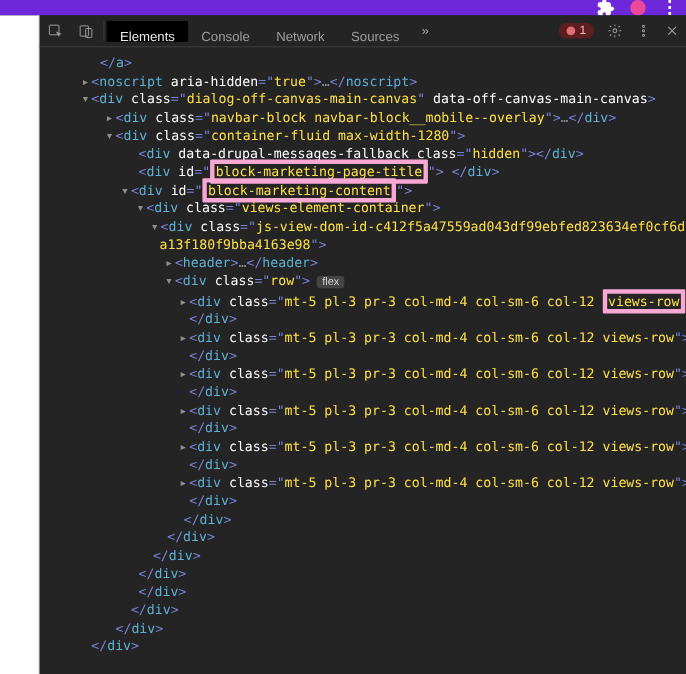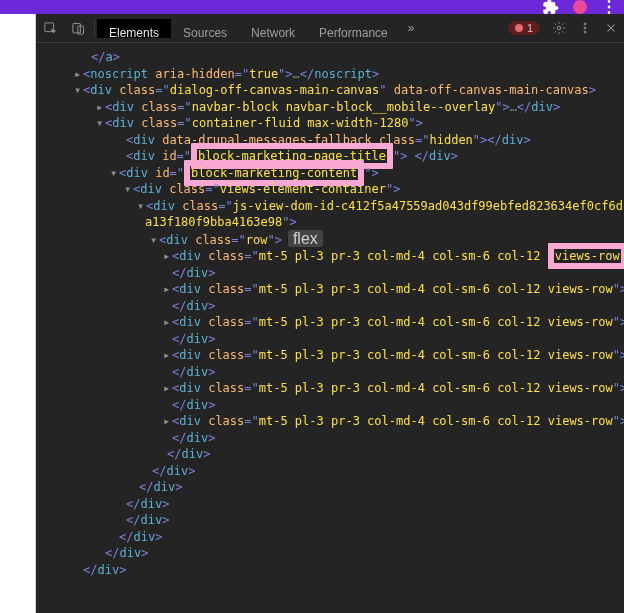--- a/index.html
+++ b/index.html
@@ -32,25 +32,25 @@
 
 .dom { padding:6px 6px 10px 6px; line-height:16.5px; white-space:nowrap; overflow:hidden; font-size:12px; }
 .i1{padding-left:32px}.i2{padding-left:40px}.i3{padding-left:54px}.i4{padding-left:68px}
 .i5{padding-left:68px}.i5b{padding-left:75px}.i6{padding-left:82px}.i6b{padding-left:88px}
 .i7{padding-left:95px}.i7b{padding-left:101px}.i8{padding-left:108px}.i8b{padding-left:94px}
 .i9{padding-left:121px}.i10{padding-left:116px}
 
 .arr { color:#8e8e8e; display:inline-block; width:9px; margin-right:0; }
 .p { color:#7a82da; }
 .tag { color:#5db0d7; }
-.attr { color:#fdba74; }
+.attr { color:#ffffff; }
 .val { color:#fde047; }
 .ell { color:#8e8e8e; }
-.badge { background:#444; color:#d0d0d0; border-radius:3px; padding:0 5px; font-size:16px; margin-left:6px; font-family:"Segoe UI",Arial,sans-serif; }
-.hl { border:6px solid #f9a8d4; padding:0 1px; border-radius:1px; }
+.badge { background:#444; color:#d0d0d0; border-radius:3px; padding:0 5px; font-size:10px; margin-left:6px; font-family:"Segoe UI",Arial,sans-serif; }
+.hl { border:4px solid #f9a8d4; padding:0 1px; border-radius:1px; }
 </style>
 </head>
 <body>
 
 <div class="titlebar">
   <div class="icons">
     <span class="ext-ico">
       <svg viewBox="0 0 24 24">
           <path d="M20 11h-2V7c0-1.1-.9-2-2-2h-4V3.5C12 2.1 10.9 1 9.5 1S7 2.1 7 3.5V5H3c-1.1 0-2 .9-2 2v3.8h1.5c1.5 0 2.7 1.2 2.7 2.7S4 16.2 2.5 16.2H1V20c0 1.1.9 2 2 2h3.8v-1.5c0-1.5 1.2-2.7 2.7-2.7s2.7 1.2 2.7 2.7V22H16c1.1 0 2-.9 2-2v-4h2c1.4 0 2.5-1.1 2.5-2.5S21.4 11 20 11z"></path>
         </svg>
@@ -72,23 +72,23 @@
         </svg>
     </div>
     <div class="tool-btn">
       <svg viewBox="0 0 24 24">
           <rect x="3" y="4" width="12" height="15" rx="1"></rect>
           <rect x="11" y="8" width="9" height="13" rx="1"></rect>
         </svg>
     </div>
     <div style="width:1px;height:18px;background:#3a3a3a;margin:0 2px"></div>
     <div class="tab active">Elements</div>
+    <div class="tab">Console</div>
+    <div class="tab">Network</div>
     <div class="tab">Sources</div>
-    <div class="tab">Network</div>
-    <div class="tab">Performance</div>
     <div class="chev">»</div>
     <div class="spacer"></div>
     <div class="errpill">
       <span class="errdot"></span>
       <span>1</span>
     </div>
     <div class="ico-btn">
       <svg viewBox="0 0 24 24">
           <circle cx="12" cy="12" r="3"></circle>
           <path d="M12 2v3M12 19v3M4.2 4.2l2.1 2.1M17.7 17.7l2.1 2.1M2 12h3M19 12h3M4.2 19.8l2.1-2.1M17.7 6.3l2.1-2.1"></path>
@@ -113,20 +113,21 @@
       <div class="i1"><span class="arr">▸</span><span class="p">&lt;</span><span class="tag">noscript</span> <span class="attr">aria-hidden</span><span class="p">="</span><span class="val">true</span><span class="p">"&gt;</span><span class="ell">…</span><span class="p">&lt;/</span><span class="tag">noscript</span><span class="p">&gt;</span></div>
       <div class="i1"><span class="arr">▾</span><span class="p">&lt;</span><span class="tag">div</span> <span class="attr">class</span><span class="p">="</span><span class="val">dialog-off-canvas-main-canvas</span><span class="p">"</span> <span class="attr">data-off-canvas-main-canvas</span><span class="p">&gt;</span></div>
       <div class="i3"><span class="arr">▸</span><span class="p">&lt;</span><span class="tag">div</span> <span class="attr">class</span><span class="p">="</span><span class="val">navbar-block navbar-block__mobile--overlay</span><span class="p">"&gt;</span><span class="ell">…</span><span class="p">&lt;/</span><span class="tag">div</span><span class="p">&gt;</span></div>
       <div class="i3"><span class="arr">▾</span><span class="p">&lt;</span><span class="tag">div</span> <span class="attr">class</span><span class="p">="</span><span class="val">container-fluid max-width-1280</span><span class="p">"&gt;</span></div>
       <div class="i5b"><span class="arr"></span><span class="p">&lt;</span><span class="tag">div</span> <span class="attr">data-drupal-messages-fallback</span> <span class="attr">class</span><span class="p">="</span><span class="val">hidden</span><span class="p">"&gt;&lt;/</span><span class="tag">div</span><span class="p">&gt;</span></div>
       <div class="i5b"><span class="arr"></span><span class="p">&lt;</span><span class="tag">div</span> <span class="attr">id</span><span class="p">="</span><span class="val hl">block-marketing-page-title</span><span class="p">"&gt;</span> <span class="p">&lt;/</span><span class="tag">div</span><span class="p">&gt;</span></div>
       <div class="i5"><span class="arr">▾</span><span class="p">&lt;</span><span class="tag">div</span> <span class="attr">id</span><span class="p">="</span><span class="val hl">block-marketing-content</span><span class="p">"&gt;</span></div>
       <div class="i6"><span class="arr">▾</span><span class="p">&lt;</span><span class="tag">div</span> <span class="attr">class</span><span class="p">="</span><span class="val">views-element-container</span><span class="p">"&gt;</span></div>
       <div class="i7"><span class="arr">▾</span><span class="p">&lt;</span><span class="tag">div</span> <span class="attr">class</span><span class="p">="</span><span class="val">js-view-dom-id-c412f5a47559ad043df99ebfed823634ef0cf6dc28258</span></div>
       <div class="i8b"><span class="arr"></span><span class="val">a13f180f9bba4163e98</span><span class="p">"&gt;</span></div>
+      <div class="i8"><span class="arr">▸</span><span class="p">&lt;</span><span class="tag">header</span><span class="p">&gt;</span><span class="ell">…</span><span class="p">&lt;/</span><span class="tag">header</span><span class="p">&gt;</span></div>
       <div class="i8"><span class="arr">▾</span><span class="p">&lt;</span><span class="tag">div</span> <span class="attr">class</span><span class="p">="</span><span class="val">row</span><span class="p">"&gt;</span><span class="badge">flex</span></div>
       <div class="i9"><span class="arr">▸</span><span class="p">&lt;</span><span class="tag">div</span> <span class="attr">class</span><span class="p">="</span><span class="val">mt-5 pl-3 pr-3 col-md-4 col-sm-6 col-12 <span class="hl">views-row</span></span><span class="p">"&gt;</span></div>
       <div class="i9"><span class="arr"></span><span class="p">&lt;/</span><span class="tag">div</span><span class="p">&gt;</span></div>
       <div class="i9"><span class="arr">▸</span><span class="p">&lt;</span><span class="tag">div</span> <span class="attr">class</span><span class="p">="</span><span class="val">mt-5 pl-3 pr-3 col-md-4 col-sm-6 col-12 views-row</span><span class="p">"&gt;</span></div>
       <div class="i9"><span class="arr"></span><span class="p">&lt;/</span><span class="tag">div</span><span class="p">&gt;</span></div>
       <div class="i9"><span class="arr">▸</span><span class="p">&lt;</span><span class="tag">div</span> <span class="attr">class</span><span class="p">="</span><span class="val">mt-5 pl-3 pr-3 col-md-4 col-sm-6 col-12 views-row</span><span class="p">"&gt;</span></div>
       <div class="i9"><span class="arr"></span><span class="p">&lt;/</span><span class="tag">div</span><span class="p">&gt;</span></div>
       <div class="i9"><span class="arr">▸</span><span class="p">&lt;</span><span class="tag">div</span> <span class="attr">class</span><span class="p">="</span><span class="val">mt-5 pl-3 pr-3 col-md-4 col-sm-6 col-12 views-row</span><span class="p">"&gt;</span></div>
       <div class="i9"><span class="arr"></span><span class="p">&lt;/</span><span class="tag">div</span><span class="p">&gt;</span></div>
       <div class="i9"><span class="arr">▸</span><span class="p">&lt;</span><span class="tag">div</span> <span class="attr">class</span><span class="p">="</span><span class="val">mt-5 pl-3 pr-3 col-md-4 col-sm-6 col-12 views-row</span><span class="p">"&gt;</span></div>

